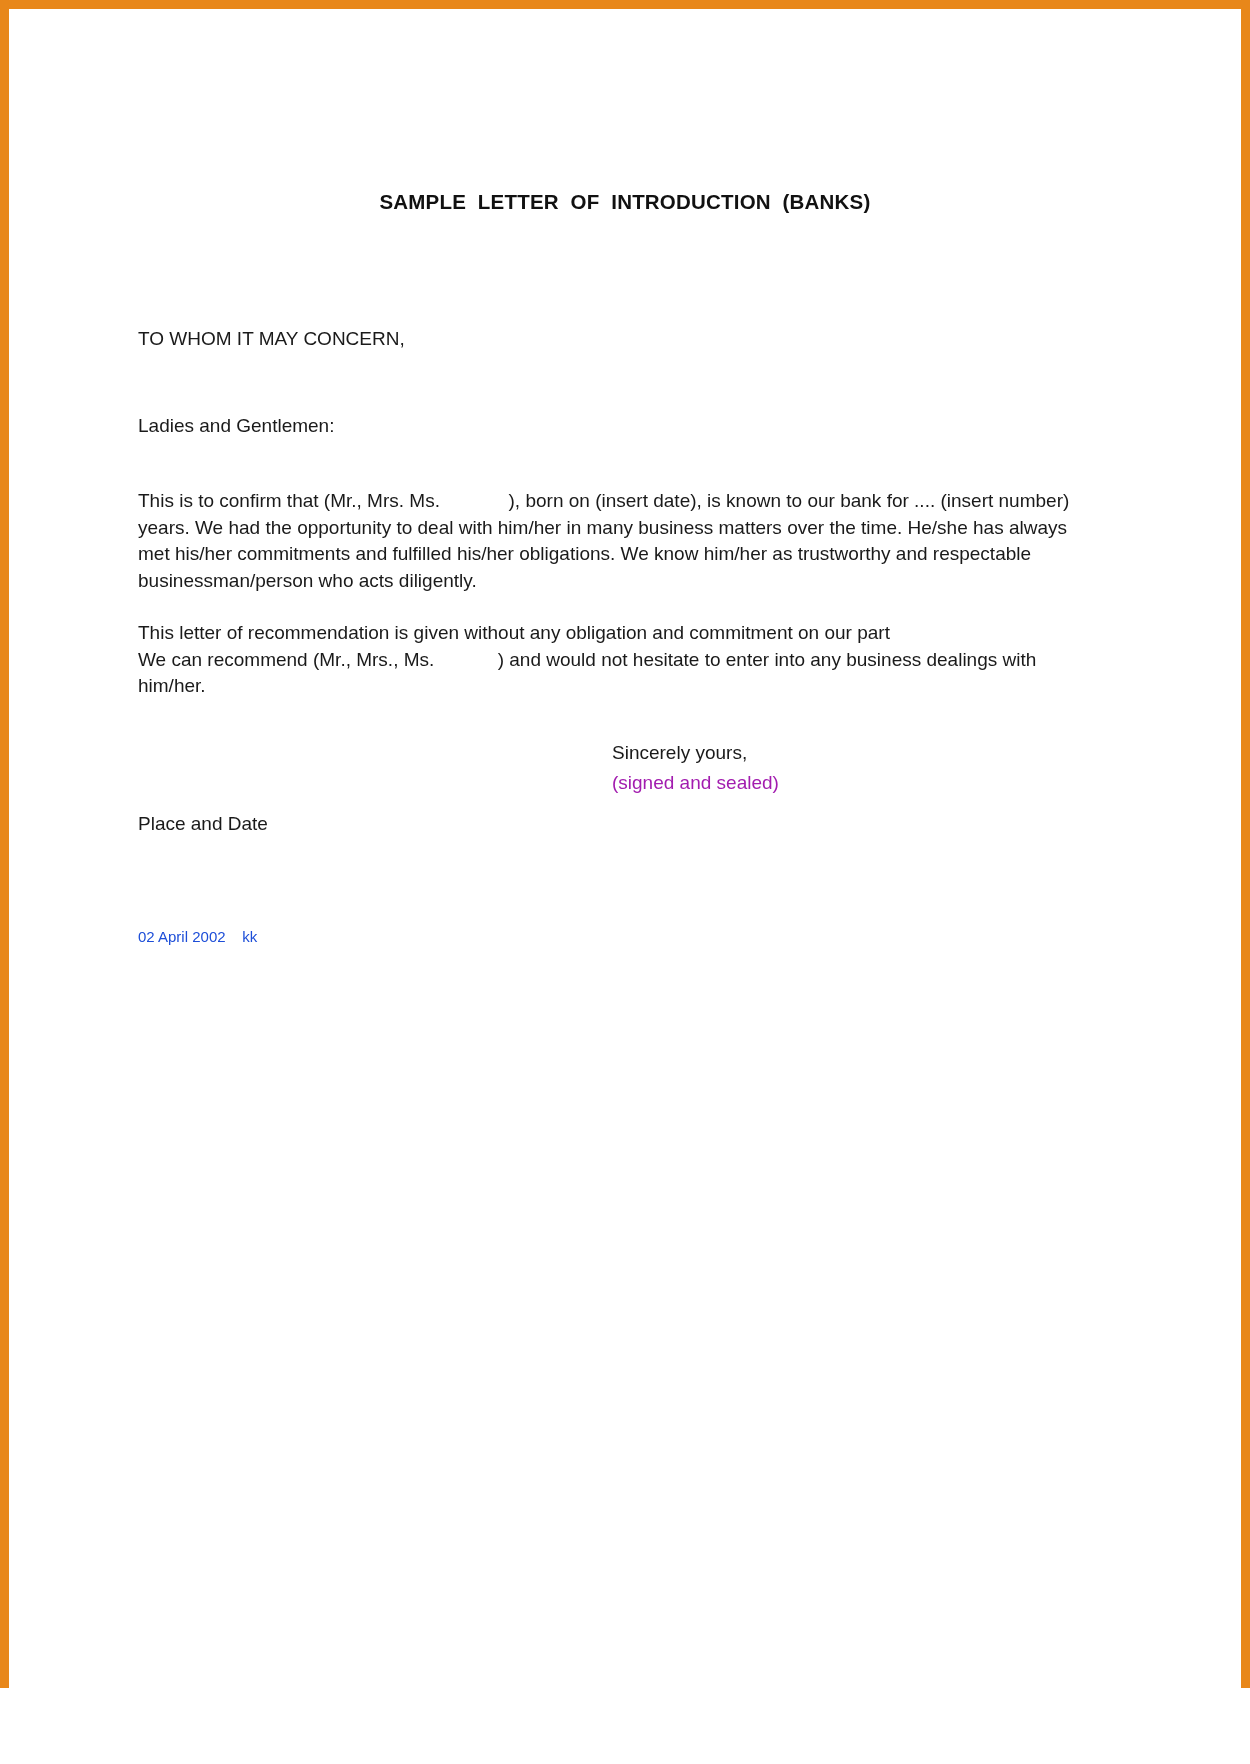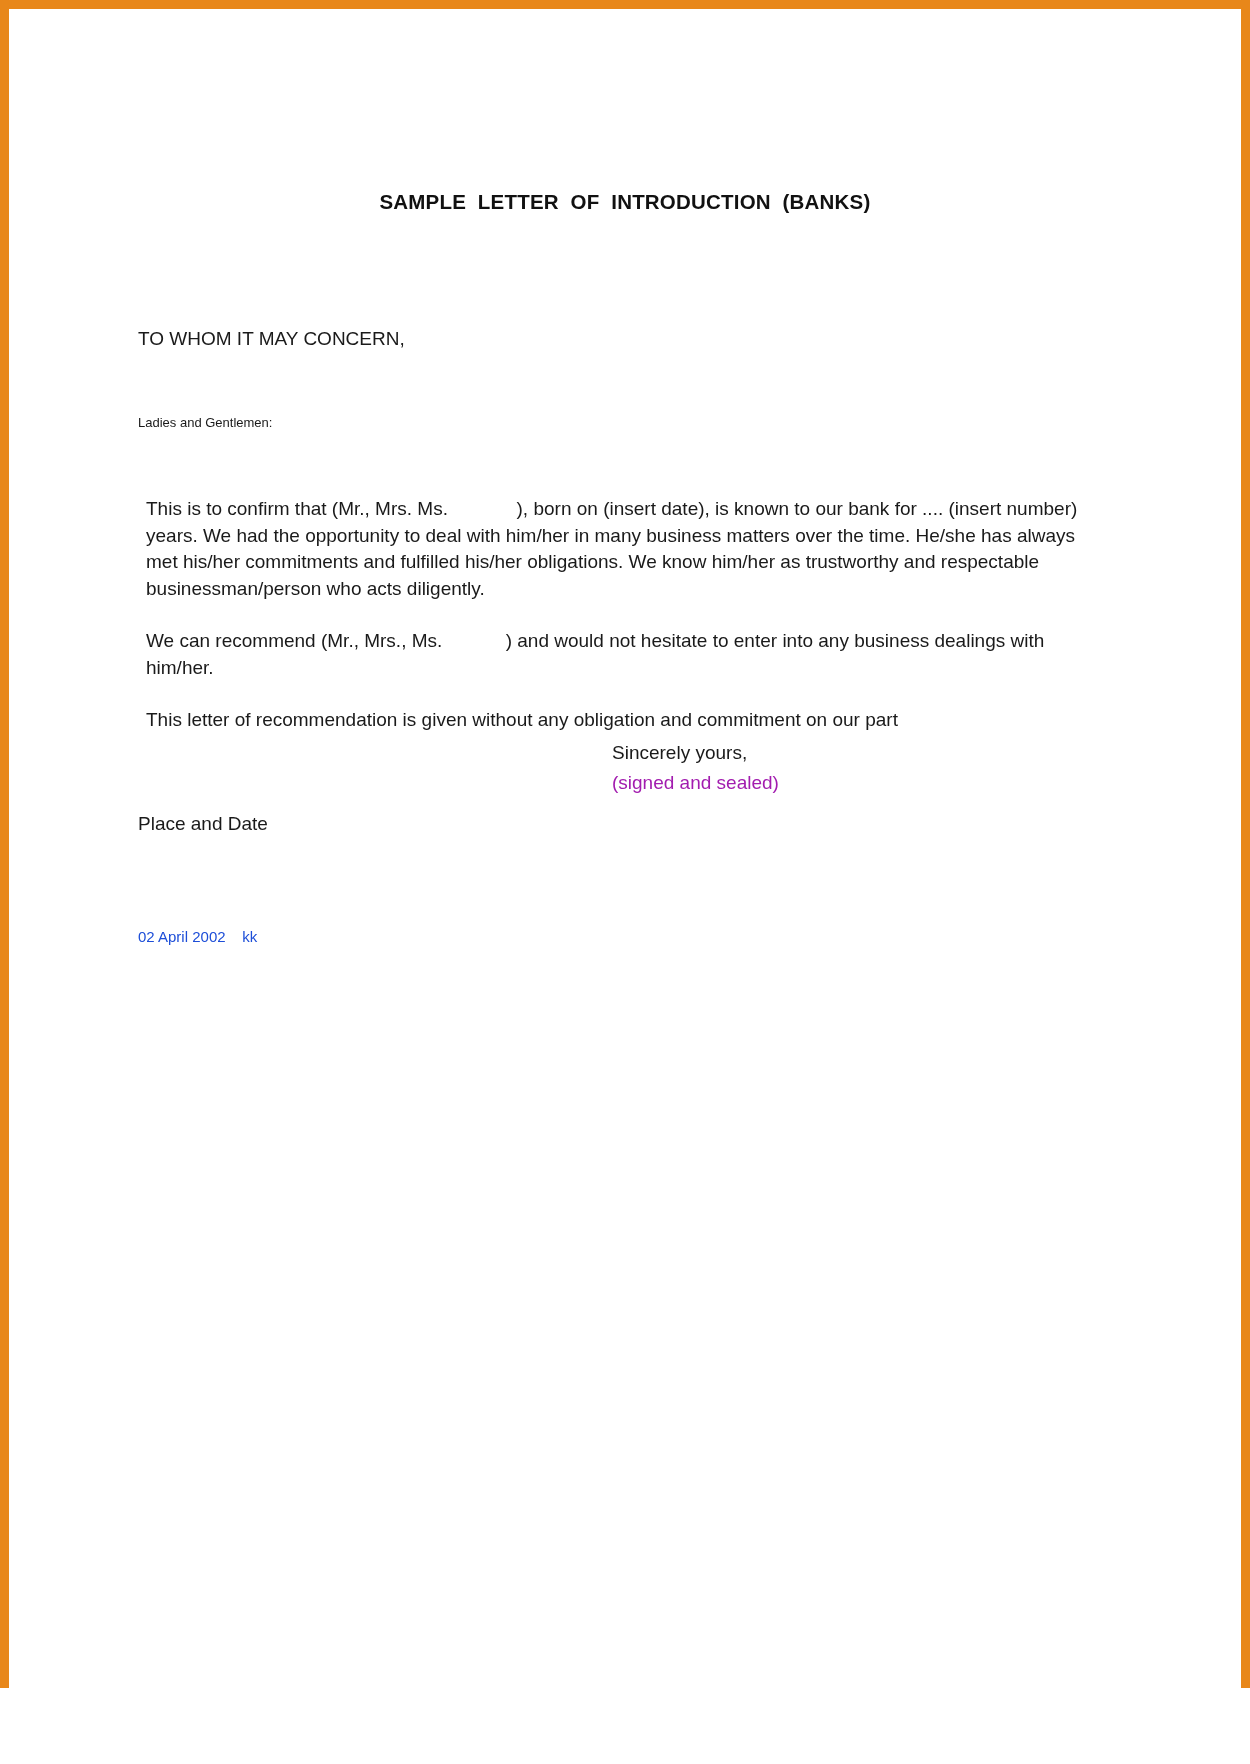--- a/index.html
+++ b/index.html
@@ -69,37 +69,37 @@
     top: 316px;
     font-size: 19px;
     color: #1a1a1a;
     white-space: pre;
   }
 
   .salutation {
     position: absolute;
     left: 126px;
     top: 403px;
-    font-size: 13px;
+    font-size: 19px;
     color: #1a1a1a;
     white-space: pre;
   }
 
   .body-block {
     position: absolute;
     left: 126px;
     top: 476px;
     width: 962px;
   }
 
   .para {
     font-size: 19px;
     line-height: 26.5px;
     color: #1a1a1a;
-    margin: 8px;
+    margin: 0;
     white-space: pre-wrap;
   }
 
   .para-1 { margin-bottom: 26px; }
   .para-2 { margin-bottom: 26px; }
   .para-3 { margin-bottom: 0; }
 
   .closing {
     position: absolute;
     left: 600px;
@@ -146,22 +146,22 @@
   <div class="sheet">
 
     <div class="doc-title">SAMPLE  LETTER  OF  INTRODUCTION  (BANKS)</div>
 
     <div class="concern-line">TO WHOM IT MAY CONCERN,</div>
 
     <div class="salutation">Ladies and Gentlemen:</div>
 
     <div class="body-block">
       <p class="para para-1">This is to confirm that (Mr., Mrs. Ms.             ), born on (insert date), is known to our bank for .... (insert number) years. We had the opportunity to deal with him/her in many business matters over the time. He/she has always met his/her commitments and fulfilled his/her obligations. We know him/her as trustworthy and respectable businessman/person who acts diligently.</p>
+      <p class="para para-3">This letter of recommendation is given without any obligation and commitment on our part</p>
       <p class="para para-2">We can recommend (Mr., Mrs., Ms.            ) and would not hesitate to enter into any business dealings with him/her.</p>
-      <p class="para para-3">This letter of recommendation is given without any obligation and commitment on our part</p>
     </div>
 
     <div class="closing">Sincerely yours,</div>
 
     <div class="signed">(signed and sealed)</div>
 
     <div class="place-date">Place and Date</div>
 
     <div class="footer-ref">02 April 2002    kk</div>
 

